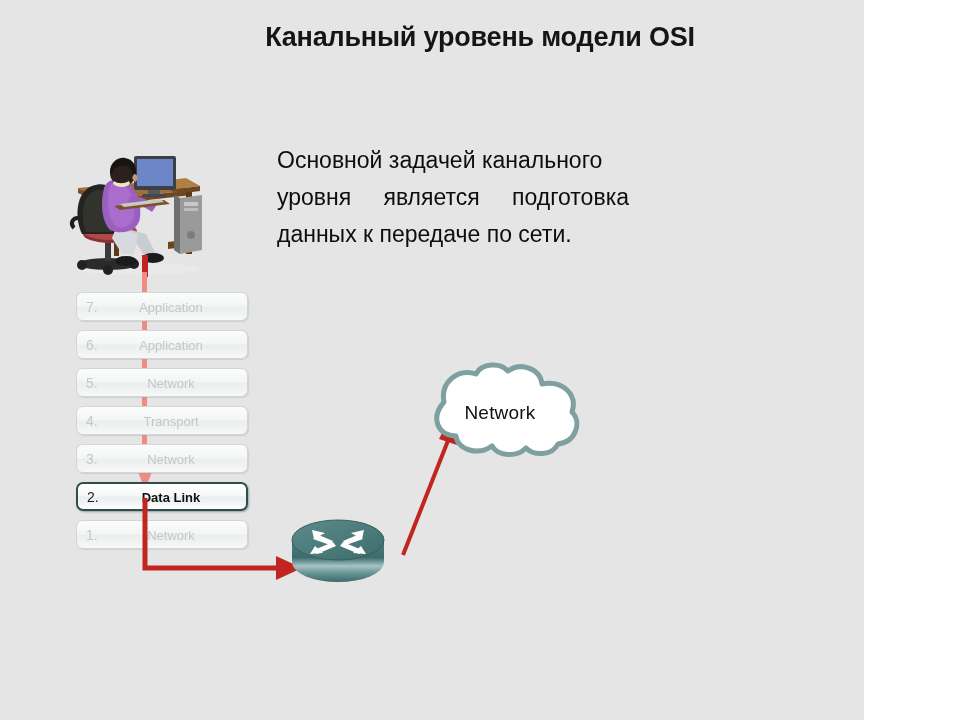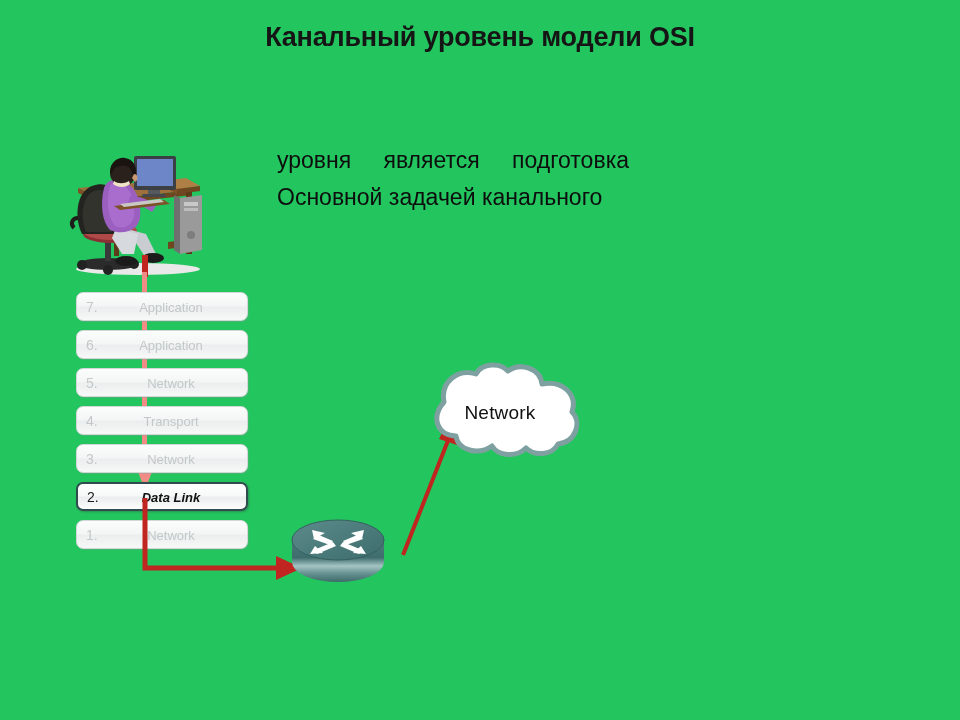--- a/index.html
+++ b/index.html
@@ -2,23 +2,23 @@
 <html><head>
 <meta charset="utf-8">
 <style>
   html, body {
     margin: 0;
     padding: 0;
     background: #ffffff;
   }
   #slide {
     position: relative;
-    width: 960px;
+    width: 864px;
     height: 720px;
-    background: #22c55e;
+    background: #e5e5e5;
     overflow: hidden;
     font-family: "Liberation Sans", sans-serif;
   }
 
   
   #slide-title {
     position: absolute;
     left: 0;
     top: 22px;
     width: 960px;
@@ -88,21 +88,20 @@
     transform: translateY(-50%);
     text-align: center;
     padding-left: 28px;
     font-size: 13px;
     color: #c2c7c7;
   }
   .layer-row.active .layer-name {
     color: #111111;
     font-weight: bold;
     font-size: 13px;
-    font-style: italic;
   }
 
   
   #down-arrow-stub {
     position: absolute;
     left: 142px;
     top: 255px;
     width: 6px;
     height: 22px;
     background: #c0251f;
@@ -171,26 +170,27 @@
   }
 </style>
 </head>
 <body>
 
 <div id="slide">
 
   <div id="slide-title">Канальный уровень модели OSI</div>
 
   <div id="body-text">
+    <div>Основной задачей канального</div>
     <div style="display:flex;justify-content:space-between;">
         <span>уровня</span>
         <span>является</span>
         <span>подготовка</span>
       </div>
-    <div>Основной задачей канального</div>
+    <div class="lastline">данных к передаче по сети.</div>
   </div>
 
   <div id="person-desk">
     <svg width="165" height="135" viewBox="0 0 165 135" xmlns="http://www.w3.org/2000/svg">
 
       <ellipse cx="78" cy="127" rx="62" ry="6" fill="#e9e9e9"></ellipse>
 
       <polygon points="18,46 108,38 132,48 44,58" fill="#a0703c"></polygon>
       <polygon points="18,46 44,58 44,63 18,51" fill="#7d5228"></polygon>
       <polygon points="44,58 132,48 132,53 44,63" fill="#6e4720"></polygon>

